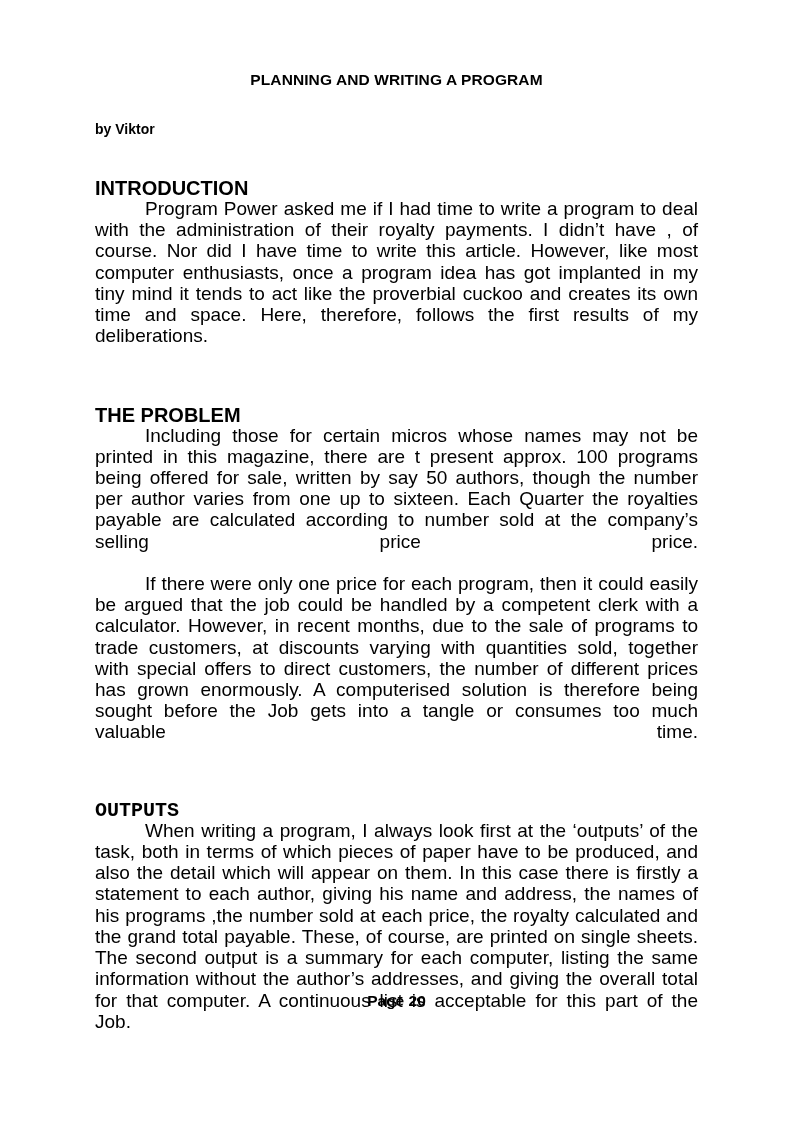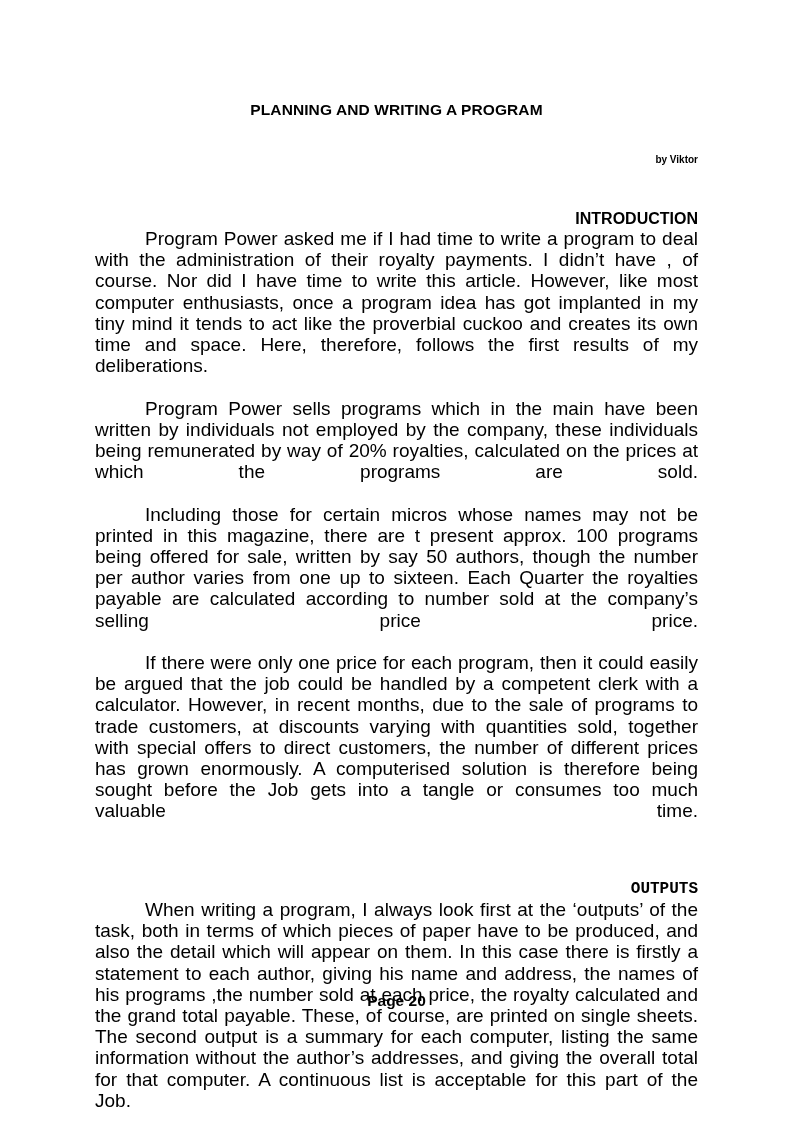--- a/index.html
+++ b/index.html
@@ -29,34 +29,34 @@
     width: 603px;
   }
 
   
   .doc-title {
     text-align: center;
     font-size: 15.5px;
     font-weight: bold;
     letter-spacing: 0.1px;
     margin: 0;
-    padding-top: 100px;
+    padding-top: 70px;
     line-height: 19px;
   }
   .byline {
-    text-align: right;
-    font-size: 10px;
+    text-align: left;
+    font-size: 14px;
     font-weight: bold;
     margin: 0;
     padding-top: 31px;
     line-height: 19px;
   }
   .section-heading {
-    text-align: right;
-    font-size: 16px;
+    text-align: left;
+    font-size: 20px;
     font-weight: bold;
     margin: 0;
     line-height: 19px;
   }
   .h-introduction { padding-top: 40px; }
   .h-problem      { padding-top: 38px; }
   .h-outputs      { padding-top: 37px; font-family: Liberation Mono, monospace; }
   .h-inputs       { padding-top: 37px; }
 
   
@@ -99,22 +99,22 @@
   <div class="content">
 
     <h1 class="doc-title">PLANNING AND WRITING A PROGRAM</h1>
 
     <div class="byline">by Viktor</div>
 
     <h2 class="section-heading h-introduction">INTRODUCTION</h2>
 
     <p class="body gap-after-head indent-lg">Program Power asked me if I had time to write a program to deal with the administration of their royalty payments. I didn’t have , of course. Nor did I have time to  write  this article. However, like most  computer  enthusiasts,  once  a program idea has got implanted in my tiny mind it  tends  to act like the proverbial cuckoo and creates its own time  and space. Here, therefore, follows  the  first  results  of  my deliberations.</p>
 
+    <h2 class="section-heading h-problem">THE PROBLEM</h2>
 
-    <p class="body gap-after-head indent-lg">Program Power sells programs which in the main have been written by individuals not  employed by  the  company, these individuals being remunerated by way of 20% royalties, calculated on the prices at which the programs are sold.</p>
 
     <p class="body gap-para indent-lg">Including those for certain micros whose names may not be printed in this magazine, there are t present approx. 100 programs being offered for sale, written by say 50  authors, though the number per author varies from one up to sixteen. Each Quarter the royalties payable are calculated according to number sold at the company’s selling price price.</p>
 
     <p class="body gap-para indent-lg">If there were only one price for each program, then it  could easily be argued  that the job could  be handled by  a competent  clerk  with a  calculator. However,  in  recent months, due to the sale of programs to trade customers,  at discounts  varying  with  quantities  sold,  together  with special offers to direct customers, the number of  different prices has grown  enormously.  A  computerised solution  is therefore being sought before the Job gets into a tangle  or consumes too much valuable time.</p>
 
     <h2 class="section-heading h-outputs">OUTPUTS</h2>
 
     <p class="body gap-after-head indent-lg">When writing a program, I always  look  first  at  the ‘outputs’ of the task, both in  terms  of  which  pieces  of paper have to be produced, and also the  detail  which will appear on them. In this case there is firstly a statement to each author, giving his name and address, the names of his programs ,the number sold  at  each  price, the royalty calculated and the grand total payable.  These, of  course, are printed on single sheets. The second output is a summary for each computer, listing the same information without the  author’s  addresses, and  giving  the  overall  total  for   that computer. A continuous list is acceptable for this part  of the Job.</p>
 
 

